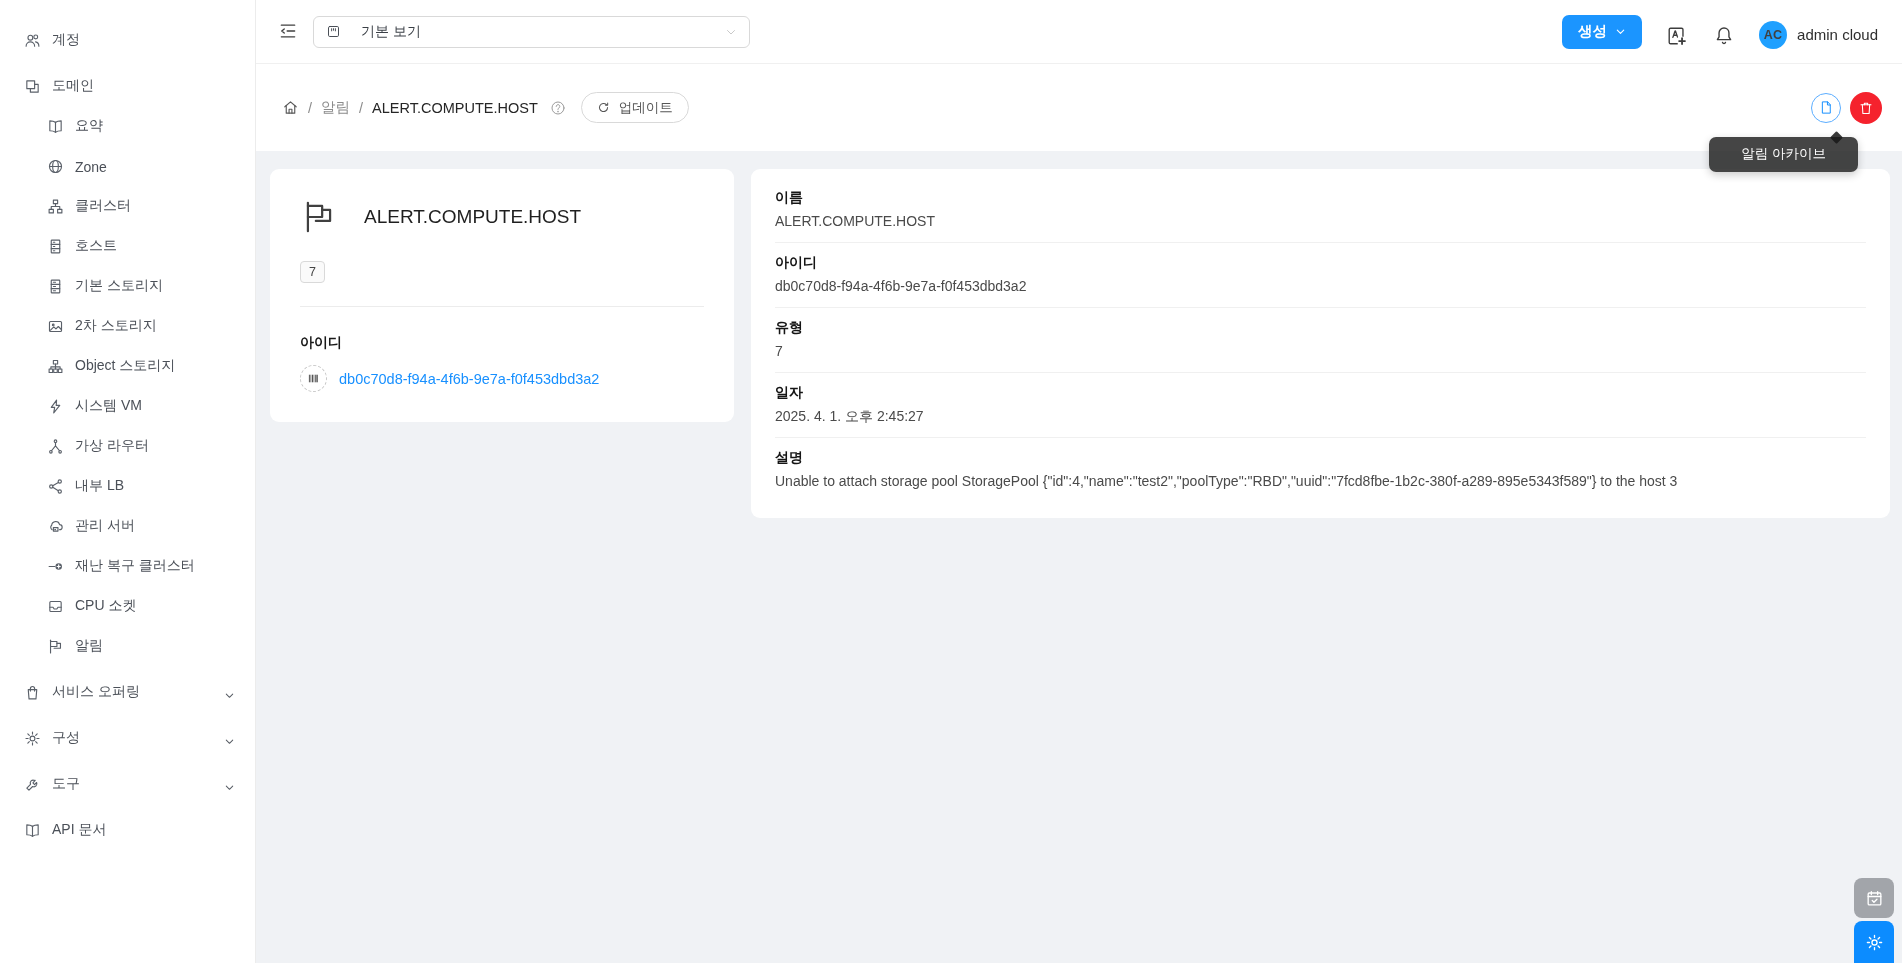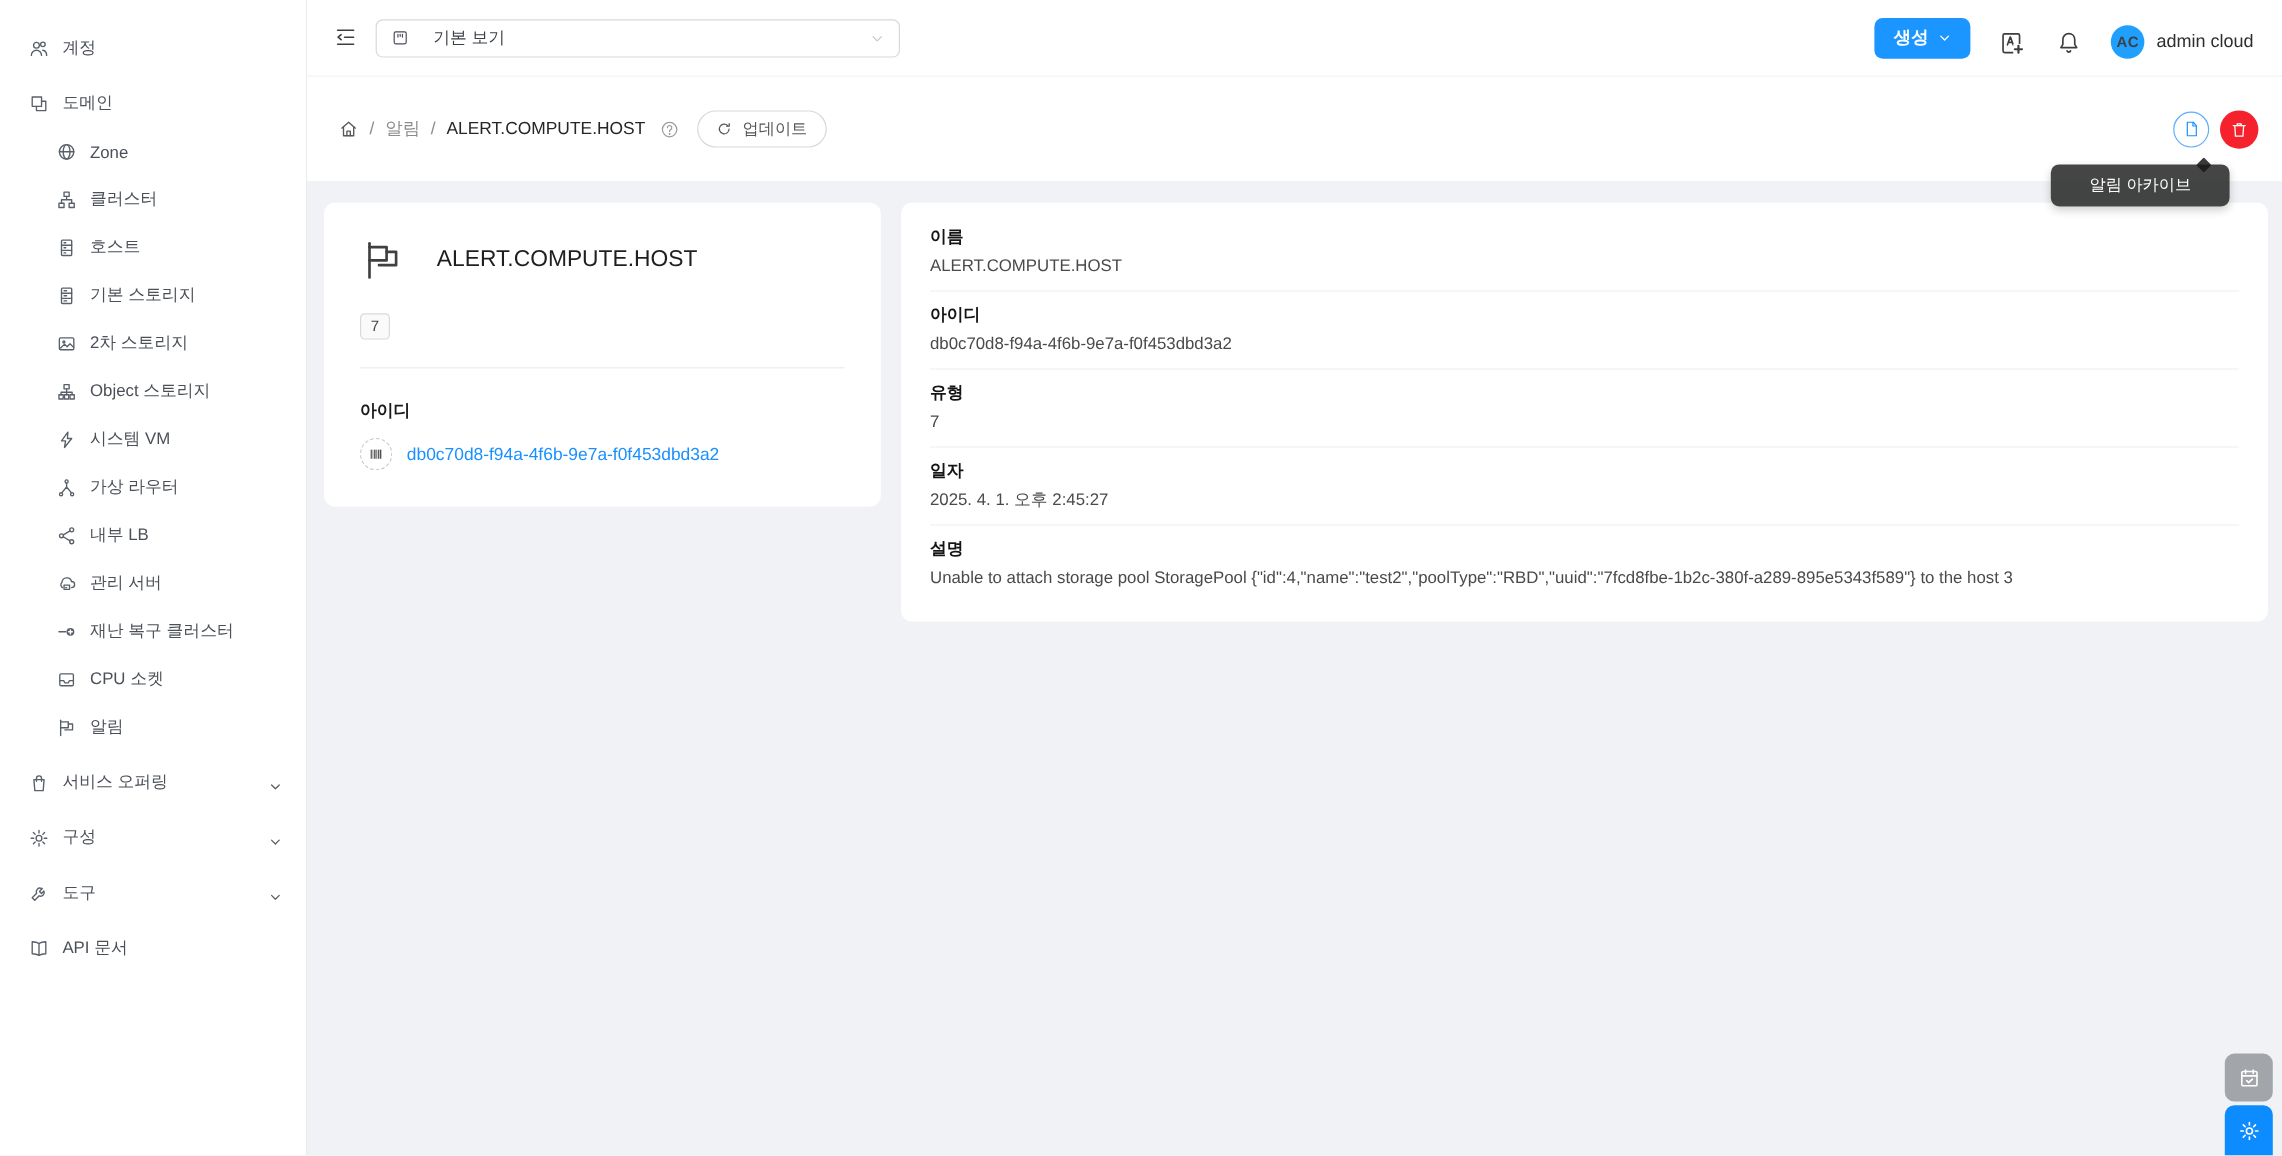--- a/index.html
+++ b/index.html
@@ -293,20 +293,26 @@
           <svg class="ic s-icn" viewBox="0 0 24 24">
             <use href="#i-team"></use>
           </svg>
           <span class="side-label">계정</span>
         </div>
         <div class="side-item lvl1">
           <svg class="ic s-icn" viewBox="0 0 24 24">
             <use href="#i-domain"></use>
           </svg>
           <span class="side-label">도메인</span>
+        </div>
+        <div class="side-item lvl2">
+          <svg class="ic s-icn" viewBox="0 0 24 24">
+            <use href="#i-summary"></use>
+          </svg>
+          <span class="side-label">요약</span>
         </div>
         <div class="side-item lvl2">
           <svg class="ic s-icn" viewBox="0 0 24 24">
             <use href="#i-zone"></use>
           </svg>
           <span class="side-label">Zone</span>
         </div>
         <div class="side-item lvl2">
           <svg class="ic s-icn" viewBox="0 0 24 24">
             <use href="#i-cluster"></use>

